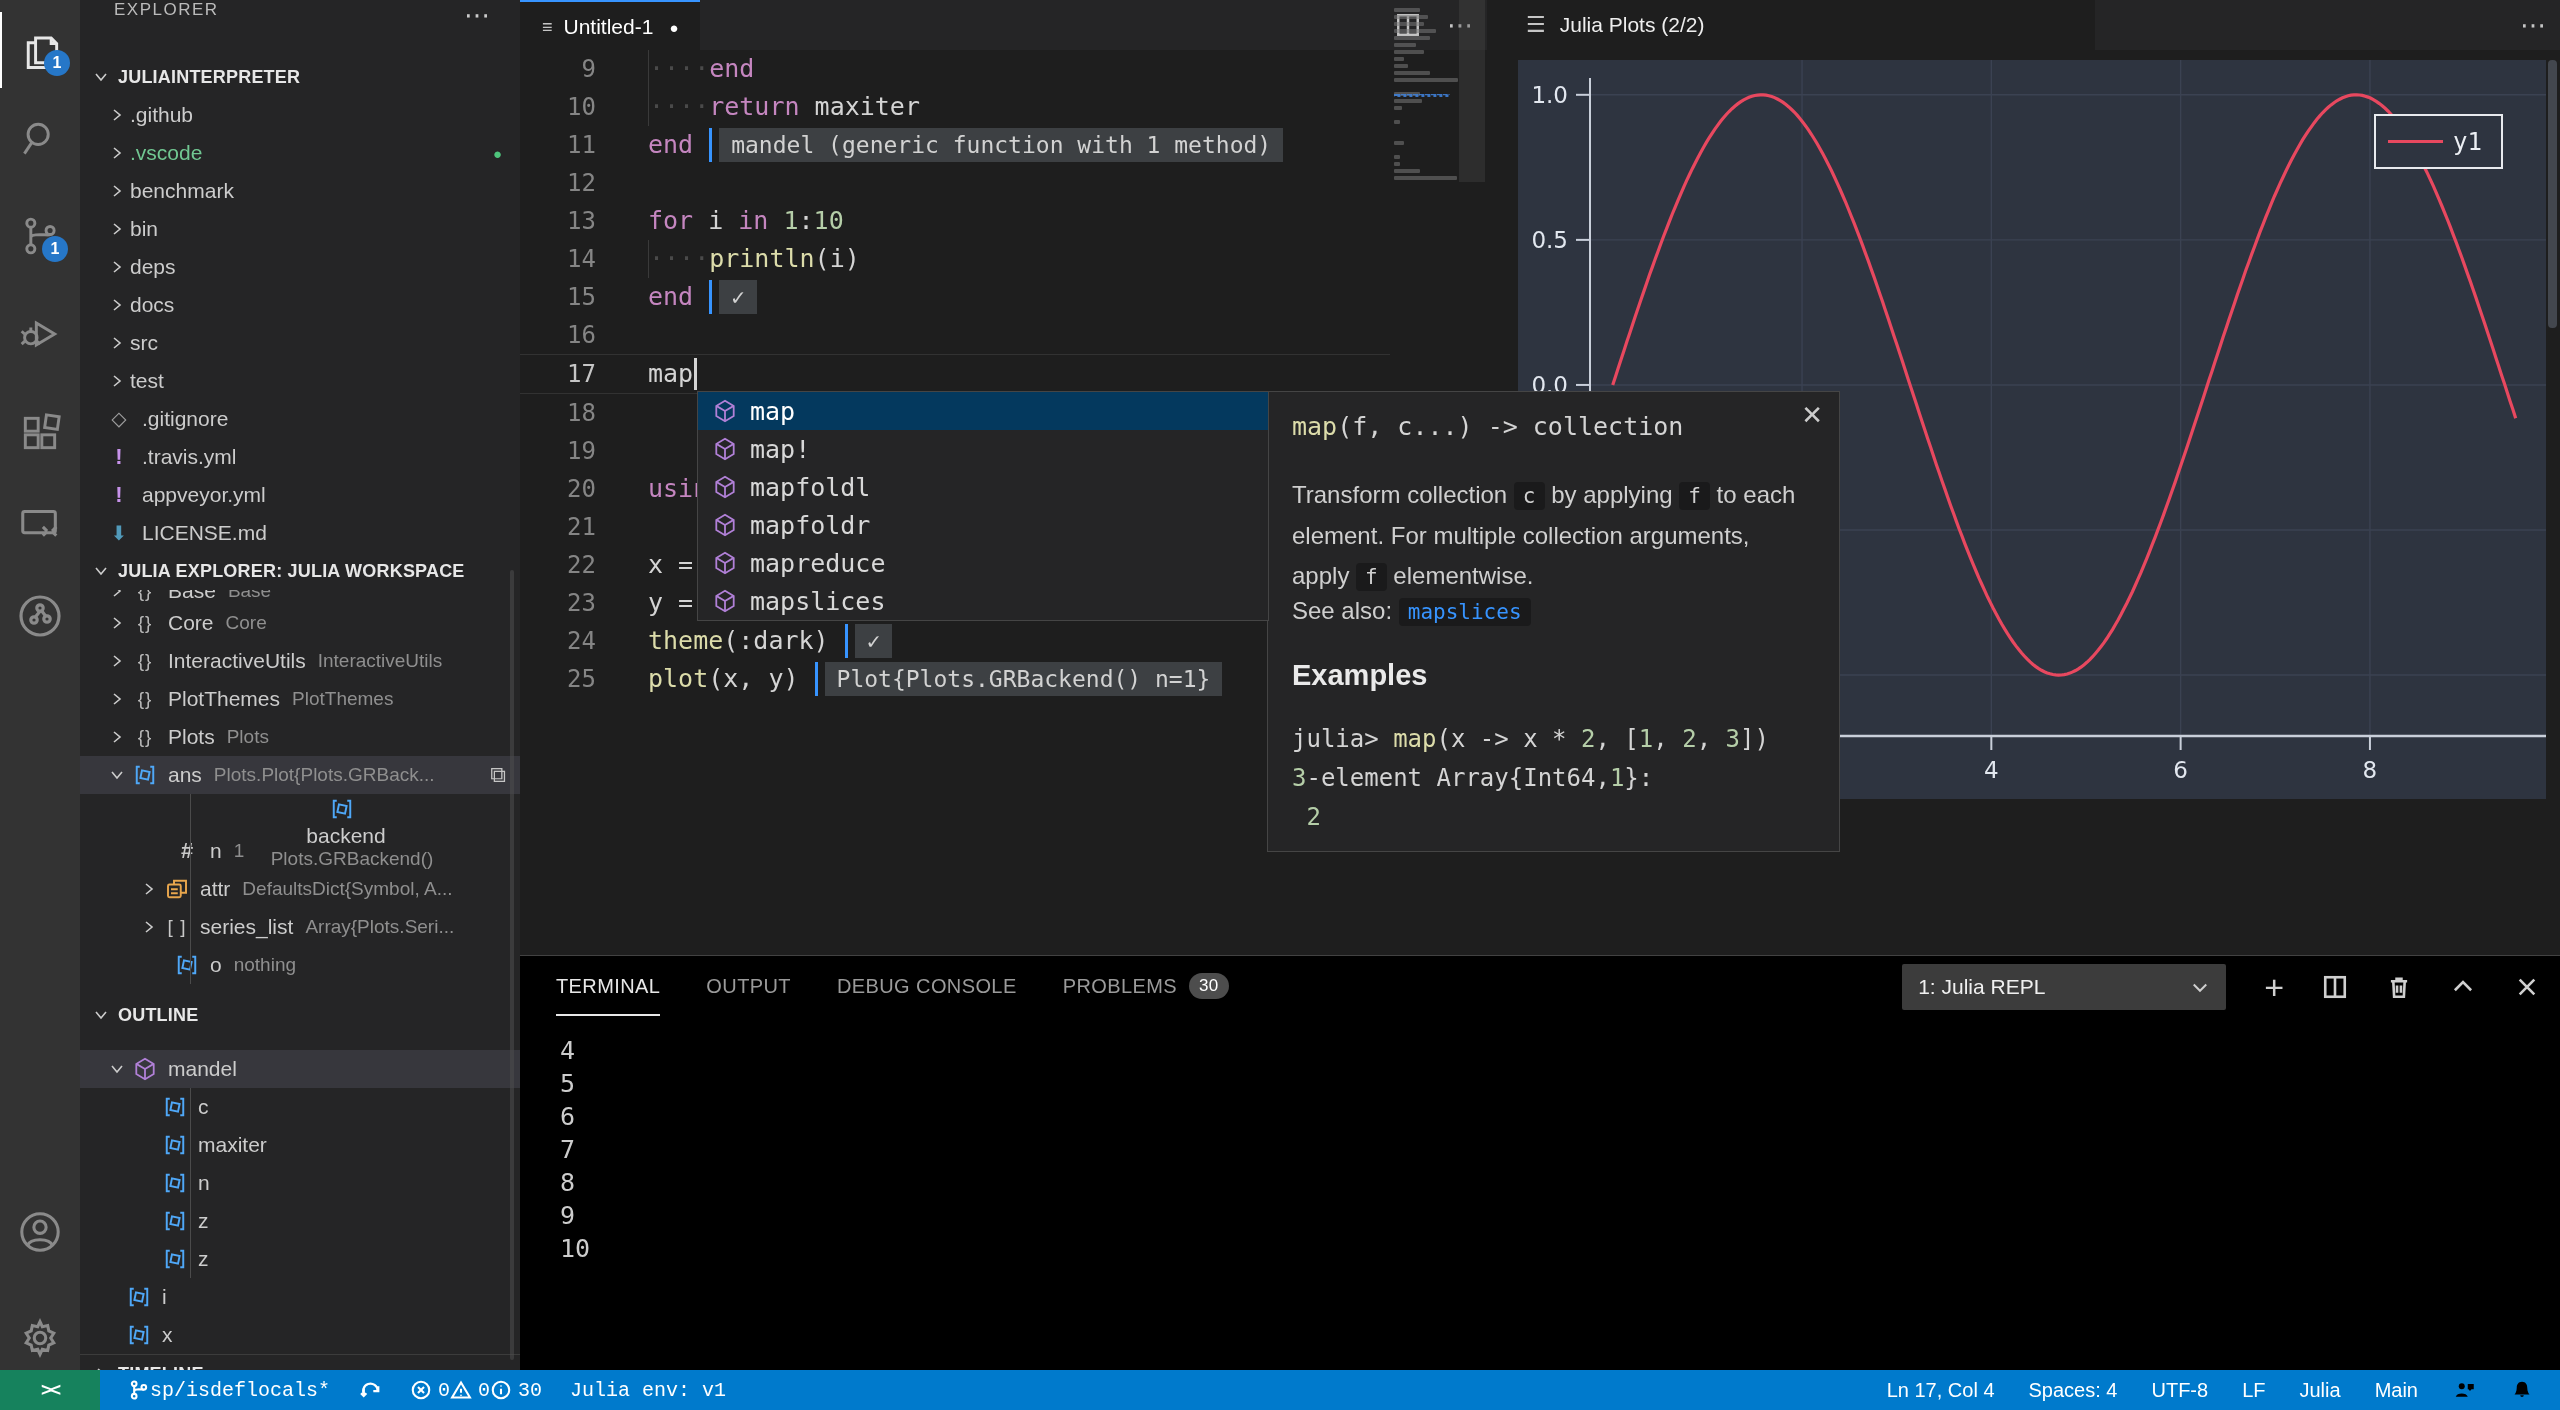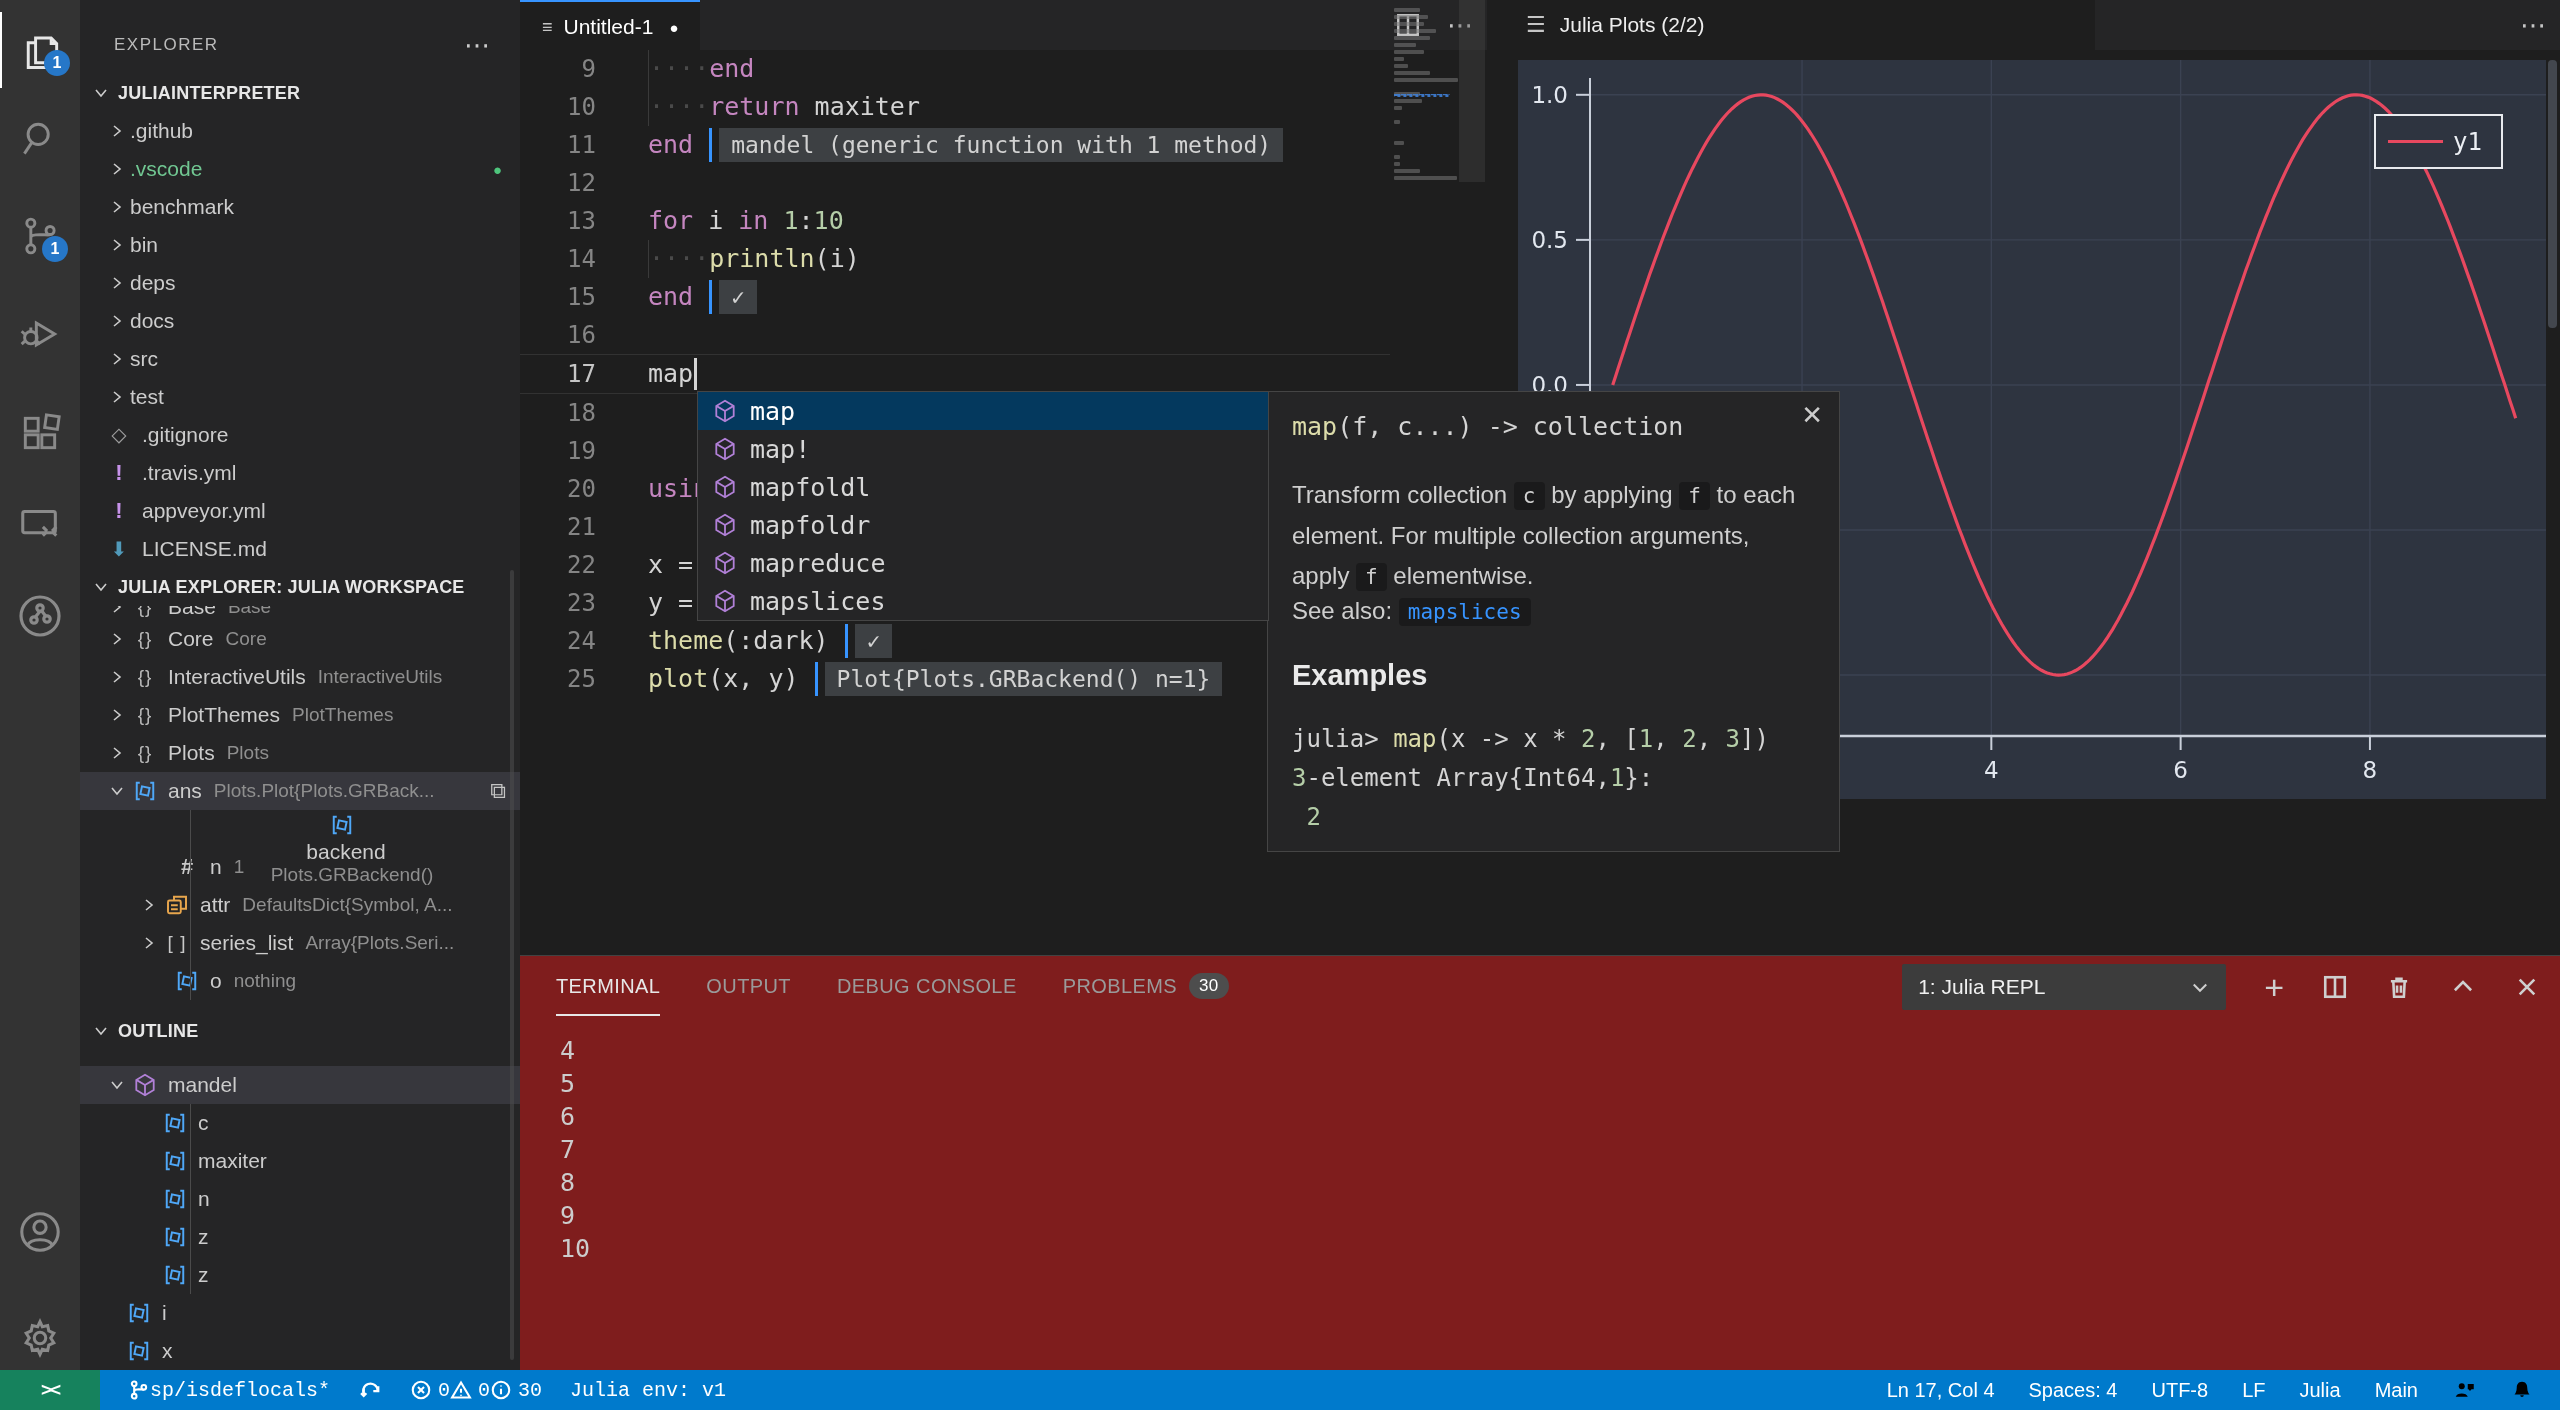--- a/index.html
+++ b/index.html
@@ -6,21 +6,21 @@
   #root{position:relative;width:2560px;height:1410px;overflow:hidden;background:#1e1e1e;color:#cccccc;}
   svg{display:block}
   
   .abar{position:absolute;left:0;top:0;width:80px;height:1370px;background:#333333;}
   .aicon{position:absolute;left:0;width:80px;height:76px;display:flex;align-items:center;justify-content:center;color:#8a8a8a;}
   .aicon.active{color:#e7e7e7;border-left:2px solid #ffffff;}
   .aicon svg{stroke:currentColor;fill:none;stroke-width:1.6;}
   .abadge{position:absolute;right:12px;bottom:12px;background:#2677c8;color:#fff;border-radius:50%;width:26px;height:26px;font-size:16px;display:flex;align-items:center;justify-content:center;font-weight:bold;}
   
   .sidebar{position:absolute;left:80px;top:0;width:440px;height:1370px;background:#252526;overflow:hidden;}
-  .sb-title{height:58px;display:flex;align-items:center;padding:16px 28px 0 34px;color:#bbbbbb;font-size:17px;letter-spacing:1.5px;}
+  .sb-title{height:58px;display:flex;align-items:flex-start;padding:0 28px 0 34px;color:#bbbbbb;font-size:17px;letter-spacing:1.5px;}
   .sb-title .spacer{flex:1}
   .sb-dots{color:#cccccc;font-size:26px;letter-spacing:2px;}
   .sect-hdr{height:38px;display:flex;align-items:center;color:#e7e7e7;font-size:18px;font-weight:bold;padding-left:8px;letter-spacing:0.2px;}
   .sect-hdr .chev{margin-right:4px}
   .sect-hdr.bordered{border-top:1px solid #3c3c3c;}
   .chev{width:26px;height:26px;display:inline-flex;align-items:center;justify-content:center;flex:0 0 26px;}
   .chev svg{stroke:#cccccc;stroke-width:1.6;fill:none;width:16px;height:16px;}
   .chev.down svg{transform:rotate(90deg);}
   .trow{height:38px;display:flex;align-items:center;font-size:21px;color:#cccccc;position:relative;white-space:nowrap;}
   .trow.selected{background:#37373d;}
@@ -80,21 +80,21 @@
   .docs .close{position:absolute;right:16px;top:8px;color:#cccccc;font-size:26px;}
   .docs .sig{font-family:"DejaVu Sans Mono",monospace;font-size:25px;color:#d4d4d4;margin-top:4px;}
   .docs .sig .fn{color:#dcdcaa;}
   .docs .body{font-size:24px;color:#cfcfcf;line-height:40px;margin-top:34px;width:520px;}
   .codechip{font-family:"DejaVu Sans Mono",monospace;font-size:21px;background:#1a1a1b;border-radius:4px;padding:2px 9px;color:#d0d0d0;}
   .codechip.link{color:#3794ff;}
   .docs .seealso{font-size:24px;color:#cfcfcf;}
   .docs h2{font-size:29px;color:#eaeaea;margin:34px 0 0 0;font-weight:bold;}
   .docs .ex{font-family:"DejaVu Sans Mono",monospace;font-size:24px;line-height:39px;margin-top:28px;white-space:pre;}
   
-  .panel{position:absolute;left:520px;top:955px;width:2040px;height:415px;background:#7f1d1d;border-top:1.5px solid #424242;box-sizing:border-box;}
+  .panel{position:absolute;left:520px;top:955px;width:2040px;height:415px;background:#000000;border-top:1.5px solid #424242;box-sizing:border-box;}
   .ptabs{position:absolute;left:36px;top:0;height:60px;display:flex;align-items:center;gap:46px;font-size:20px;letter-spacing:.4px;color:#9a9a9a;}
   .ptab{display:flex;align-items:center;height:60px;}
   .ptab.active{color:#e7e7e7;box-shadow:inset 0 -2px 0 #e7e7e7;}
   .pbadge{background:#4d4d4d;color:#ffffff;border-radius:14px;padding:3px 10px;font-size:17px;margin-left:12px;}
   .pacts{position:absolute;right:20px;top:8px;display:flex;align-items:center;gap:38px;color:#cfcfcf;}
   .pselect{background:#3c3c3c;color:#f0f0f0;font-size:21px;height:46px;width:292px;display:flex;align-items:center;padding:0 16px;border-radius:2px;}
   .pselect .spacer{flex:1}
   .pacts svg{stroke:#cfcfcf;fill:none;stroke-width:1.6;}
   .term{position:absolute;left:40px;top:78px;font-family:"DejaVu Sans Mono",monospace;font-size:25px;color:#cccccc;}
   .tline{height:33px;line-height:33px;white-space:pre;}

